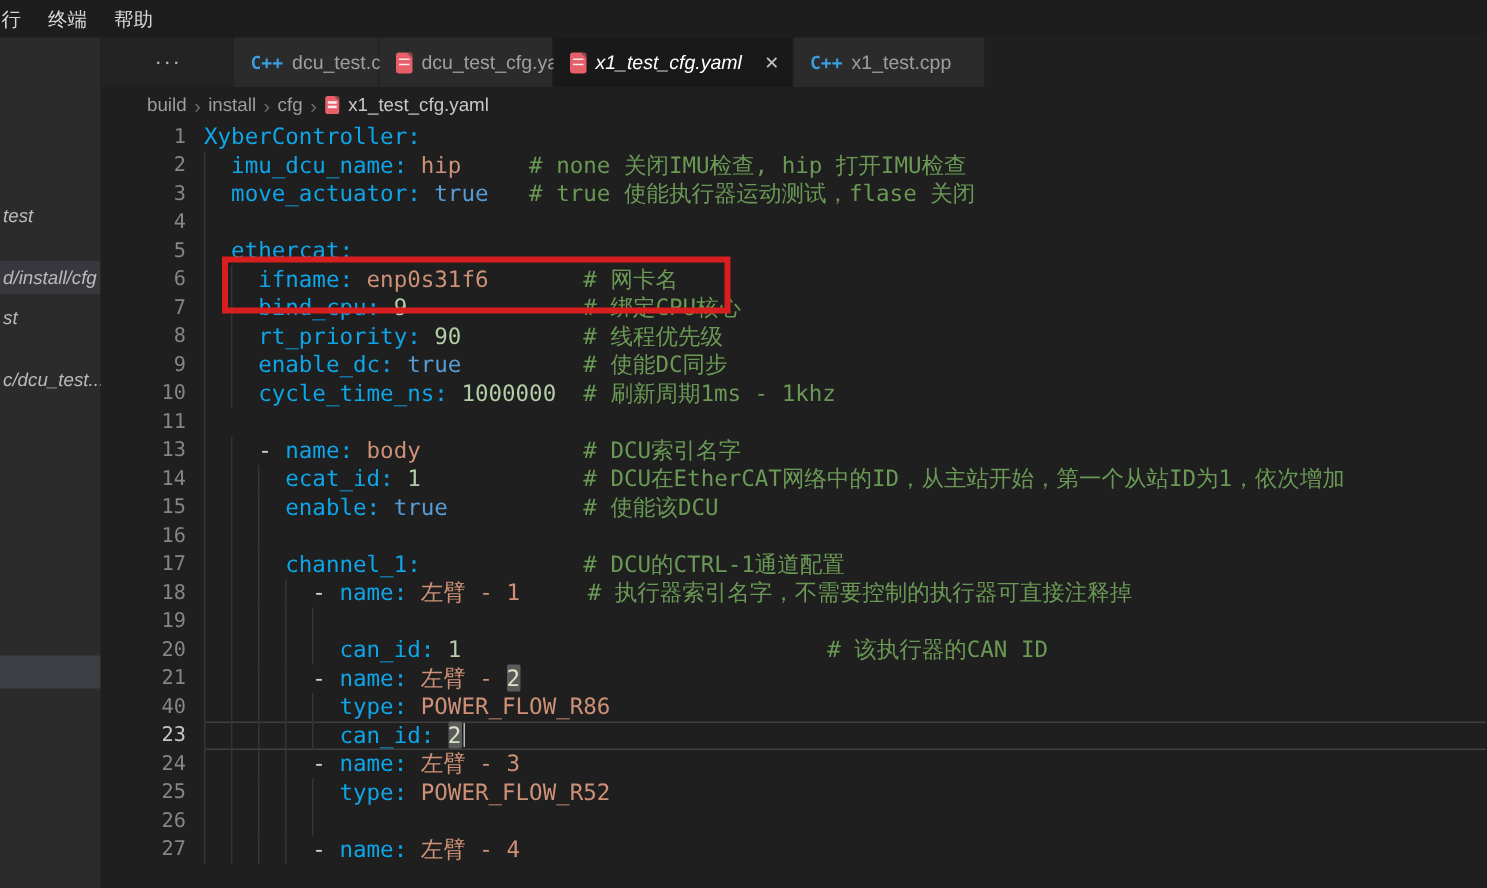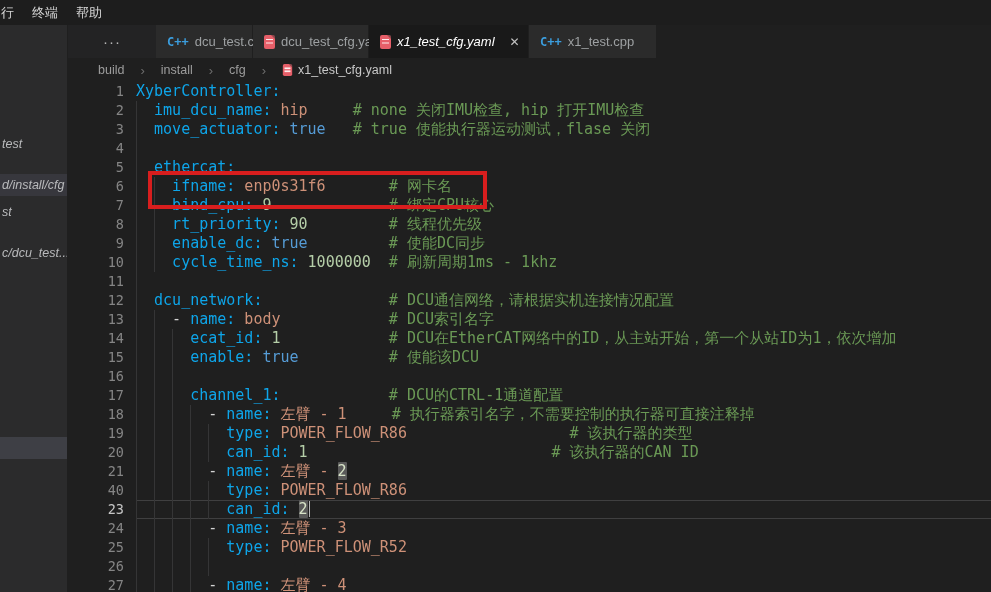--- a/index.html
+++ b/index.html
@@ -32,21 +32,21 @@
   .tabs-rest{flex:1;background:#1f1f1f;}
   
   .fi{flex:none;display:inline-block;}
   .fi-yaml{width:11px;height:14px;background:#e65f69;border-radius:2px;position:relative;}
   .fi-yaml::before{content:"";position:absolute;left:2px;top:4px;width:7px;height:1.5px;
                    background:#fdecec;box-shadow:0 3.5px 0 #fdecec;}
   .fi-yaml::after{content:"";position:absolute;right:0;top:0;border:2.5px solid #2b2b2b;
                   border-left-color:transparent;border-bottom-color:transparent;opacity:.45;}
   .fi-cpp{color:#3b9ddd;font-weight:700;font-size:12px;font-family:"DejaVu Sans Mono",monospace;}
   
-  .breadcrumb{height:24px;display:flex;align-items:center;padding-left:30px;gap:15px;
+  .breadcrumb{height:24px;display:flex;align-items:center;padding-left:30px;gap:4px;
               color:#9d9d9d;font-size:12.5px;flex:none;background:#1f1f1f;}
   .crumb-sep{color:#6d6d6d;font-size:13px;margin:0 1px;}
   .crumb-file{color:#c8c8c8;display:flex;align-items:center;gap:5px;}
   .breadcrumb .fi-yaml{transform:scale(.85);}
   
   .code-area{flex:1;position:relative;overflow:hidden;
              font-family:"DejaVu Sans Mono","Liberation Mono",monospace;font-size:15px;}
   .row{display:flex;height:19px;line-height:19px;position:relative;}
   .ln{flex:0 0 56px;text-align:right;color:#858585;font-size:13.5px;user-select:none;}
   .code{white-space:pre;padding-left:12px;position:relative;z-index:2;}
@@ -173,25 +173,20 @@
           <div class="ln">10</div>
           <div class="code"><span class="key">    cycle_time_ns:</span><span class="num"> 1000000</span><span class="cmt">  # 刷新周期1ms - 1khz</span></div>
         </div>
         <div class="row">
           <div class="guide" style="left: 68px;"></div>
           <div class="ln">11</div>
           <div class="code"></div>
         </div>
         <div class="row">
           <div class="guide" style="left: 68px;"></div>
-          <div class="ln">12</div>
-          <div class="code"><span class="key">  dcu_network:</span><span class="cmt">              # DCU通信网络，请根据实机连接情况配置</span></div>
-        </div>
-        <div class="row">
-          <div class="guide" style="left: 68px;"></div>
           <div class="guide" style="left: 86.06px;"></div>
           <div class="ln">13</div>
           <div class="code"><span class="pun">    - </span><span class="key">name:</span><span class="str"> body</span><span class="cmt">            # DCU索引名字</span></div>
         </div>
         <div class="row">
           <div class="guide" style="left: 68px;"></div>
           <div class="guide" style="left: 86.06px;"></div>
           <div class="guide" style="left: 104.12px;"></div>
           <div class="ln">14</div>
           <div class="code"><span class="key">      ecat_id:</span><span class="num"> 1</span><span class="cmt">            # DCU在EtherCAT网络中的ID，从主站开始，第一个从站ID为1，依次增加</span></div>
@@ -224,21 +219,20 @@
           <div class="ln">18</div>
           <div class="code"><span class="pun">        - </span><span class="key">name:</span><span class="str"> 左臂 - 1</span><span class="cmt">     # 执行器索引名字，不需要控制的执行器可直接注释掉</span></div>
         </div>
         <div class="row">
           <div class="guide" style="left: 68px;"></div>
           <div class="guide" style="left: 86.06px;"></div>
           <div class="guide" style="left: 104.12px;"></div>
           <div class="guide" style="left: 122.18px;"></div>
           <div class="guide" style="left: 140.24px;"></div>
           <div class="ln">19</div>
-          <div class="code"><span class="key">          type:</span><span class="str"> POWER_FLOW_R86</span><span class="cmt">                  # 该执行器的类型</span></div>
         </div>
         <div class="row">
           <div class="guide" style="left: 68px;"></div>
           <div class="guide" style="left: 86.06px;"></div>
           <div class="guide" style="left: 104.12px;"></div>
           <div class="guide" style="left: 122.18px;"></div>
           <div class="guide" style="left: 140.24px;"></div>
           <div class="ln">20</div>
           <div class="code"><span class="key">          can_id:</span><span class="num"> 1</span><span class="cmt">                           # 该执行器的CAN ID</span></div>
         </div>

